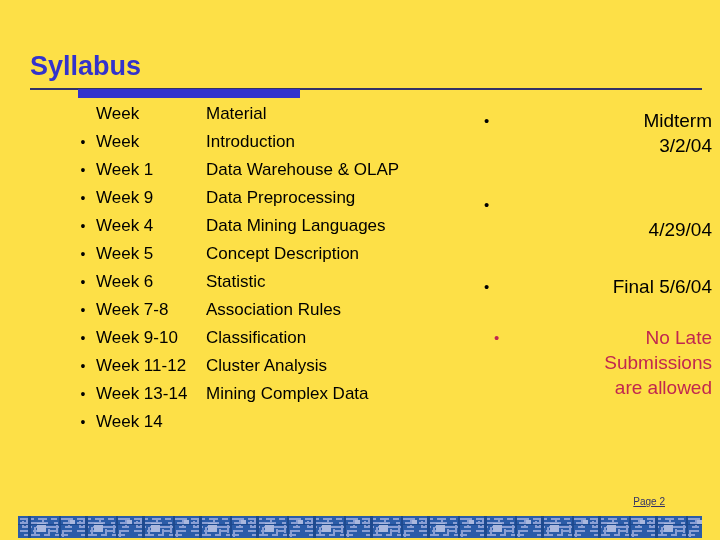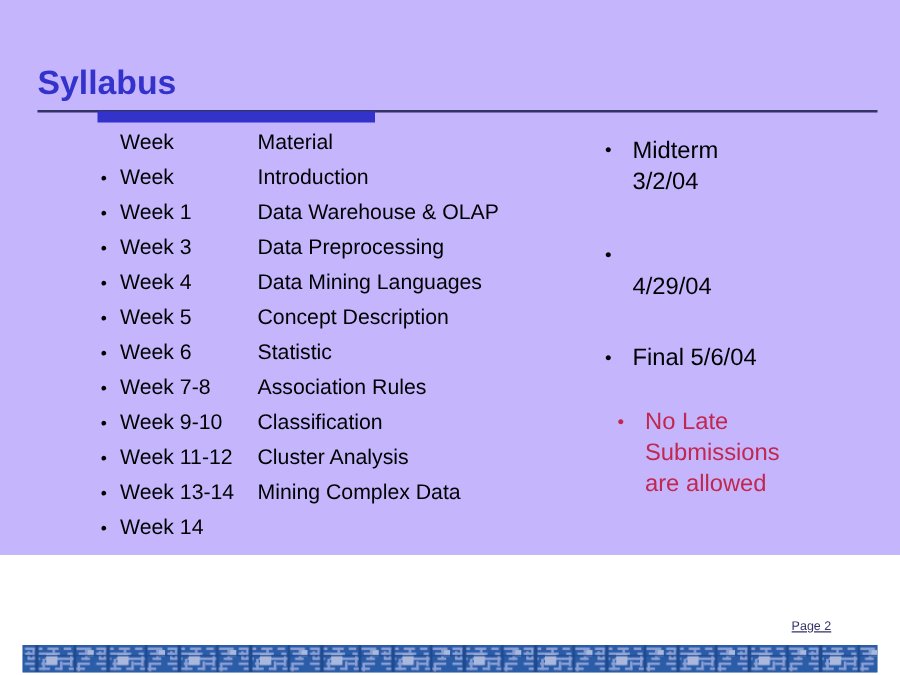--- a/index.html
+++ b/index.html
@@ -9,22 +9,22 @@
   body {
     width: 720px;
     height: 540px;
     background: #ffffff;
     font-family: "Liberation Sans", sans-serif;
     overflow: hidden;
   }
   .slide {
     position: relative;
     width: 720px;
-    height: 444px;
-    background: #c4b5fd;
+    height: 540px;
+    background: #fde047;
   }
 
   
   .slide-title {
     position: absolute;
     left: 30px;
     top: 52px;
     font-size: 27px;
     font-weight: bold;
     color: #3333cc;
@@ -102,20 +102,21 @@
   .note .nbullet {
     width: 22px;
     flex: 0 0 22px;
     text-align: left;
     font-size: 15px;
     line-height: 25px;
     padding-left: 2px;
   }
   .note .ntext {
     flex: 1 1 auto;
+    text-align: right;
   }
   .note.accent { color: #c1274f; }
   .note.accent .nbullet { color: #c1274f; }
   .note.n1 { margin-bottom: 34px; }
   .note.n2 { margin-bottom: 32px; }
   .note.n3 { margin-bottom: 26px; }
   .note.n4 { margin-left: 10px; }
 
   
   .page-number {
@@ -168,21 +169,21 @@
     </div>
 
     <div class="row">
       <span class="bullet">•</span>
       <span class="week">Week 1</span>
       <span class="material">Data Warehouse &amp; OLAP</span>
     </div>
 
     <div class="row">
       <span class="bullet">•</span>
-      <span class="week">Week 3</span>
+      <span class="week">Week 9</span>
       <span class="material">Data Preprocessing</span>
     </div>
 
     <div class="row">
       <span class="bullet">•</span>
       <span class="week">Week 4</span>
       <span class="material">Data Mining Languages</span>
     </div>
 
     <div class="row">

